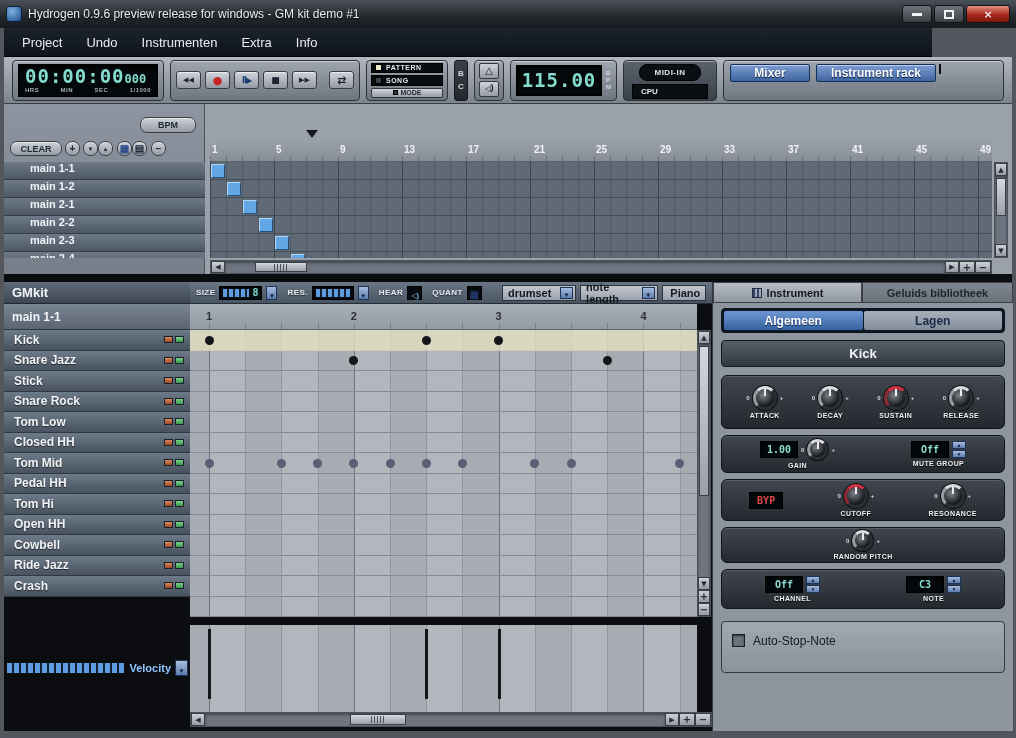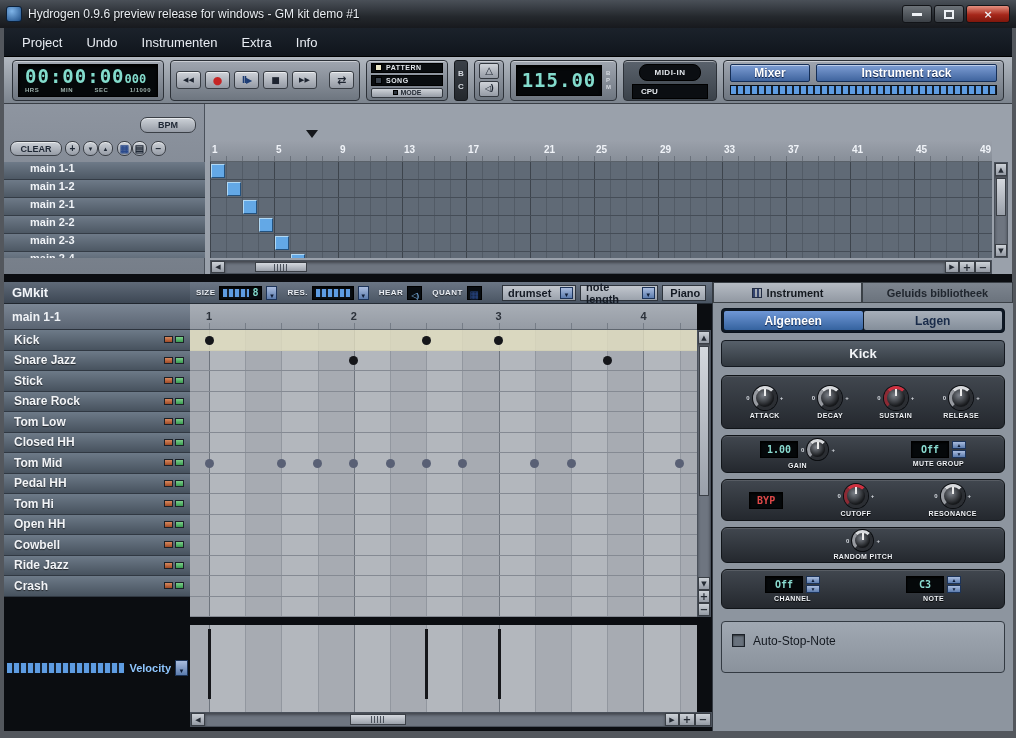--- a/index.html
+++ b/index.html
@@ -9,21 +9,21 @@
 
 #titlebar{position:absolute;left:0;top:0;width:1016px;height:28px;background:linear-gradient(#4a5058,#24282d 60%,#17191d);display:flex;align-items:center;padding:0 6px;gap:6px;z-index:5}
 #app-icon{width:16px;height:16px;border-radius:3px;background:radial-gradient(circle at 35% 30%,#7fb4e8,#1d4d86);border:1px solid #0c2038}
 #title-text{color:#e9edf2;font-size:12px;text-shadow:0 1px 2px #000}
 .wbtns{margin-left:auto;display:flex;gap:2px}
 .wbtn{width:30px;height:18px;border-radius:3px;border:1px solid #121418;background:linear-gradient(#6d7379,#3b4046);display:flex;align-items:center;justify-content:center;color:#eef1f5;font:bold 11px "DejaVu Sans",sans-serif;cursor:pointer}
 .wbtn.close{width:44px;background:linear-gradient(#e59080,#a5271a 55%,#7f170c)}
 .glyph-min{width:10px;height:3px;background:#eef1f5}
 .glyph-max{width:10px;height:9px;border:2px solid #eef1f5}
 
-#menubar{position:absolute;left:4px;top:28px;width:1008px;height:29px;background:linear-gradient(#1b222b,#10151c);display:flex;align-items:center;padding:0 8px;gap:4px;border-bottom:1px solid #000}
+#menubar{position:absolute;left:4px;top:28px;width:928px;height:29px;background:linear-gradient(#1b222b,#10151c);display:flex;align-items:center;padding:0 8px;gap:4px;border-bottom:1px solid #000}
 .menu-item{color:#e8ecf2;font-size:13px;padding:4px 10px;cursor:pointer}
 
 #toolbar{position:absolute;left:4px;top:57px;width:1008px;height:47px;background:linear-gradient(#b2b8c0,#7c848e);display:flex;align-items:center;padding:0 8px;gap:6px;border-bottom:1px solid #3a3f46}
 .tpanel{height:41px;background:linear-gradient(#a0a6b0,#6e7680);border:1px solid #2c3138;border-radius:4px;box-shadow:inset 0 1px 0 rgba(255,255,255,.45);display:flex;align-items:center;padding:0 5px;gap:4px}
 .lcd{background:#05080a;border:1px solid #000;box-shadow:inset 0 2px 3px #000;color:#83dccd;font-family:"DejaVu Sans Mono",monospace;font-weight:bold}
 #time-lcd{width:140px;height:33px;display:flex;flex-direction:column;justify-content:center;padding:1px 6px}
 #time-main{font-size:19px;letter-spacing:1px;line-height:17px}
 #time-ms{font-size:12px}
 #time-labels{display:flex;justify-content:space-between;color:#9fb2ae;font:bold 6px "Liberation Sans",sans-serif;letter-spacing:.5px}
 .tbtn{width:25px;height:18px;background:linear-gradient(#d0d4da,#949aa4);border:1px solid #383d44;border-radius:3px;box-shadow:inset 0 1px 0 rgba(255,255,255,.6);display:flex;align-items:center;justify-content:center;color:#1d2430;font:bold 7px "DejaVu Sans",sans-serif;cursor:pointer}
@@ -226,21 +226,21 @@
       <div id="bpm-letters">
         <span>B</span>
         <span>P</span>
         <span>M</span>
       </div>
     </div>
     <div class="tpanel" style="flex-direction:column;gap:3px;padding:3px 8px;background:linear-gradient(#5a626c,#3b424a)">
       <div id="midi-pill">MIDI-IN</div>
       <div id="cpu-meter">CPU</div>
     </div>
-    <div class="tpanel" style="flex:1;flex-direction:column;align-items:stretch;gap:3px;padding:3px 6px">
+    <div class="tpanel" style="flex:1;flex-direction:row;align-items:stretch;gap:3px;padding:3px 6px">
       <div style="display:flex;gap:6px">
         <div class="blue-btn" style="width:80px">Mixer</div>
         <div class="blue-btn" style="flex:1">Instrument rack</div>
       </div>
       <div class="lcdbar" style="height:10px"></div>
     </div>
   </div>
 
   <div id="song">
     <div id="song-left">
@@ -274,21 +274,21 @@
         </div>
     </div>
     <div id="song-right">
       <div id="song-playhead" style="left: 101.4px;"></div>
       <div id="song-ruler">
           <div class="se-num" style="left: 2px;">1</div>
           <div class="se-num" style="left: 66px;">5</div>
           <div class="se-num" style="left: 130px;">9</div>
           <div class="se-num" style="left: 194px;">13</div>
           <div class="se-num" style="left: 258px;">17</div>
-          <div class="se-num" style="left: 334px; text-align: right;">21</div>
+          <div class="se-num" style="left: 324px; text-align: right;">21</div>
           <div class="se-num" style="left: 386px;">25</div>
           <div class="se-num" style="left: 450px;">29</div>
           <div class="se-num" style="left: 514px;">33</div>
           <div class="se-num" style="left: 578px;">37</div>
           <div class="se-num" style="left: 642px;">41</div>
           <div class="se-num" style="left: 706px;">45</div>
           <div class="se-num" style="left: 770px;">49</div>
         </div>
       <div id="song-grid">
           <div class="se-cell" style="left: 1px; top: 2px; background: rgb(99, 168, 230);"></div>

